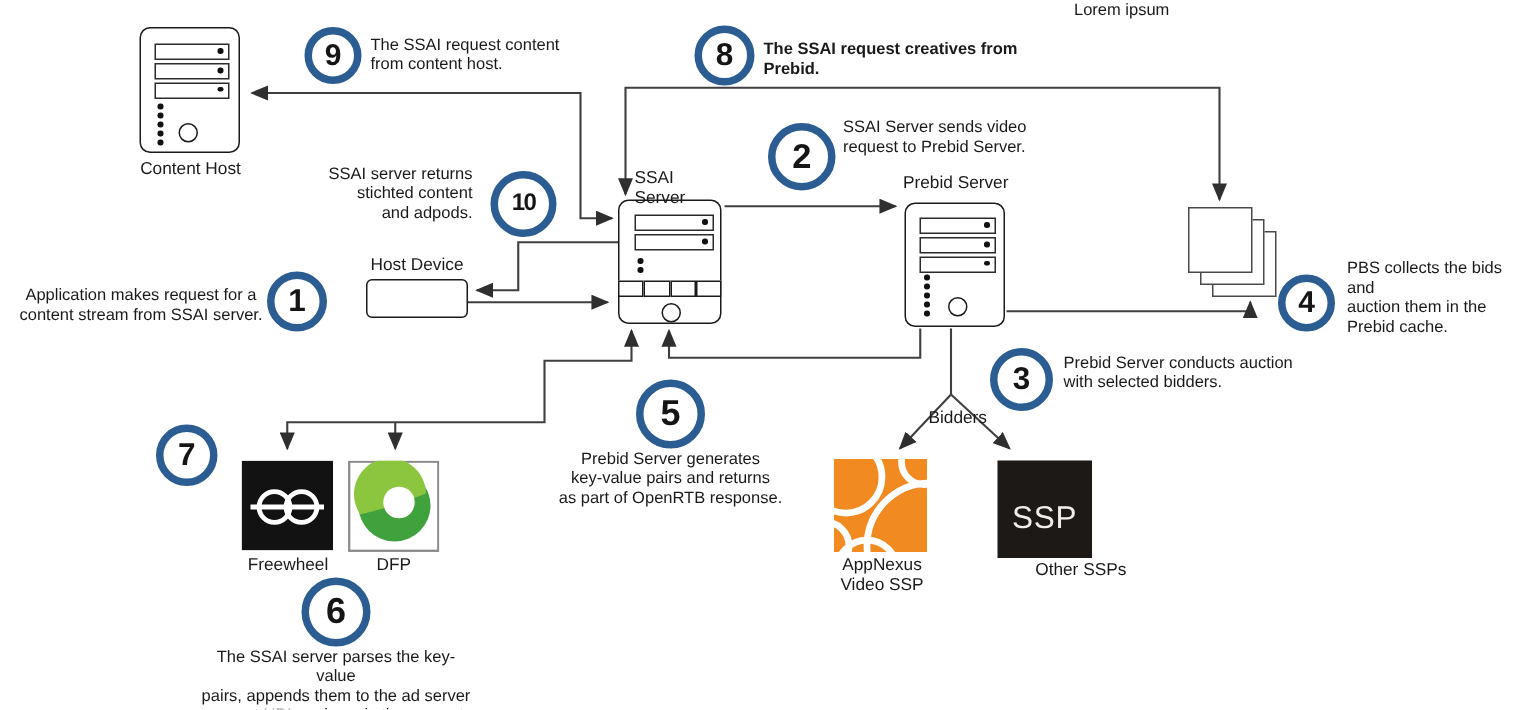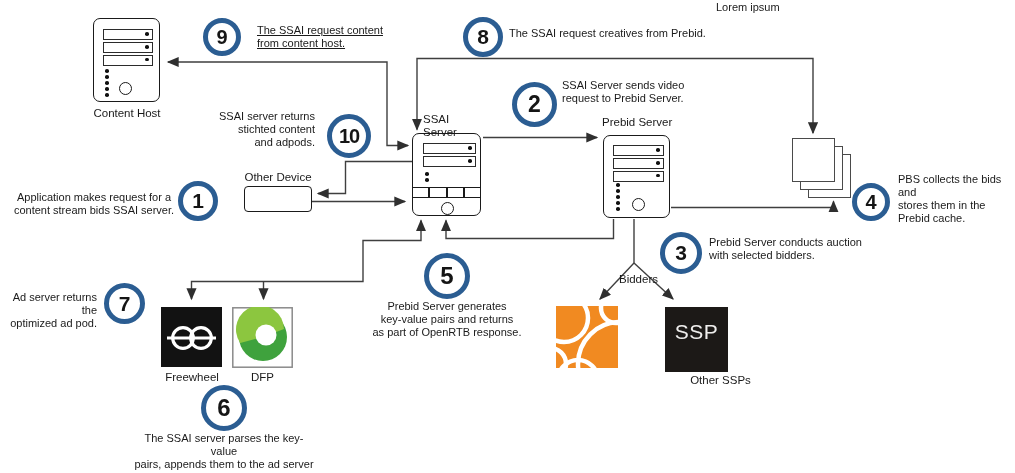--- a/index.html
+++ b/index.html
@@ -16,39 +16,39 @@
          color:#151515;box-sizing:border-box;font-size:21px;}
   .c1{left:178px;top:181px;width:40px;height:40px;}
   .c2{left:512px;top:82px;width:45px;height:45px;font-size:23px;}
   .c3{left:660px;top:232px;width:42px;height:42px;}
   .c4{left:852px;top:183px;width:38px;height:38px;font-size:20px;}
   .c5{left:424px;top:253px;width:46px;height:46px;font-size:24px;}
   .c6{left:201px;top:385px;width:46px;height:46px;font-size:24px;}
   .c7{left:104px;top:283px;width:41px;height:41px;}
   .c8{left:463px;top:17px;width:40px;height:40px;}
   .c9{left:203px;top:18px;width:38px;height:38px;font-size:20px;}
-  .c10{left:327px;top:114px;width:44px;height:44px;font-size:20px;letter-spacing:-1px;}
+  .c10{left:327px;top:114px;width:44px;height:44px;font-size:16px;letter-spacing:-1px;}
 
   
   .srv{position:absolute;background:#fff;border:1.6px solid #1a1a1a;border-radius:7px;box-sizing:border-box;}
   .bars{position:absolute;}
   .bar{position:relative;border:1.2px solid #2b2b2b;height:9px;margin-bottom:1.8px;background:#fff;}
   .bar::after{content:"";position:absolute;right:3px;top:2.2px;width:3.6px;height:3.6px;background:#111;border-radius:50%;}
   .dots{position:absolute;}
   .dots i{display:block;width:3.6px;height:3.6px;background:#111;border-radius:50%;margin-bottom:2.4px;}
   .pwr{position:absolute;width:13px;height:13px;border:1.4px solid #1a1a1a;border-radius:50%;box-sizing:border-box;background:#fff;}
   .slotrow{position:absolute;left:-1px;right:-1px;height:11px;display:flex;}
   .slotrow b{flex:1;border:1.3px solid #1a1a1a;background:#fff;}
   .device{position:absolute;background:#fff;border:1.6px solid #1a1a1a;border-radius:4px;box-sizing:border-box;}
 
   
   .cache-sq{position:absolute;width:43px;height:44px;background:#fff;border:1.6px solid #4a4a4a;box-sizing:border-box;}
 
   
-  .logo{position:absolute;overflow:hidden;}
+  .logo{position:absolute;overflow:hidden;align-items:center;}
   .ssp-logo{background:#1c1917;display:flex;justify-content:center;}
   .ssp-logo span{color:#efeeed;font-size:21px;letter-spacing:0.5px;margin-top:13px;}
 </style>
 </head>
 <body>
 
 <div class="diagram">
 
   <svg class="wires" width="1015" height="473" viewBox="0 0 1015 473">
     <defs>
@@ -119,21 +119,21 @@
         <i></i>
         <i></i>
         <i></i>
         <i></i>
       </div>
     <div class="pwr" style="left:28px;top:62px;"></div>
   </div>
   <div class="lbl" style="left:602px;top:116px;width:72px;">Prebid Server</div>
 
   <div class="device" style="left:244px;top:186px;width:68px;height:26px;"></div>
-  <div class="lbl ctr" style="left:240px;top:171px;width:76px;">Other Device</div>
+  <div class="lbl ctr" style="left:240px;top:171px;width:76px;">Host Device</div>
 
   <div>
     <div class="cache-sq" style="left:808px;top:154px;"></div>
     <div class="cache-sq" style="left:800px;top:146px;"></div>
     <div class="cache-sq" style="left:792px;top:138px;"></div>
   </div>
 
   <div class="logo" style="left:161px;top:307px;width:61px;height:60px;">
     <svg width="61" height="60" viewBox="0 0 61 60">
       <rect x="0" y="0" width="61" height="60" fill="#121212"></rect>
@@ -159,20 +159,22 @@
       <rect x="0" y="0" width="62" height="62" fill="#f18a21"></rect>
       <g fill="none" stroke="#ffffff" stroke-width="4.5">
         <circle cx="8" cy="12" r="24"></circle>
         <circle cx="64" cy="58" r="42"></circle>
         <circle cx="60" cy="2" r="15"></circle>
         <circle cx="22" cy="74" r="20"></circle>
         <circle cx="-6" cy="58" r="16"></circle>
       </g>
     </svg>
   </div>
+  <div class="lbl ctr" style="left:548px;top:371px;width:80px;">AppNexus
+Video SSP</div>
 
   <div class="logo ssp-logo" style="left:665px;top:307px;width:63px;height:65px;">
     <span>SSP</span>
   </div>
   <div class="lbl ctr" style="left:660px;top:374px;width:73px;margin-left:24px;">Other SSPs</div>
 
   <div class="lbl" style="left:619px;top:273px;width:45px;">Bidders</div>
 
   <div class="txt" style="left:716px;top:1px;width:82px;">Lorem ipsum</div>
 
@@ -181,36 +183,34 @@
   <div class="badge c3">3</div>
   <div class="badge c4">4</div>
   <div class="badge c5">5</div>
   <div class="badge c6">6</div>
   <div class="badge c7">7</div>
   <div class="badge c8">8</div>
   <div class="badge c9">9</div>
   <div class="badge c10">10</div>
 
   <div class="txt ctr" style="left:8px;top:191px;width:172px;">Application makes request for a
-content stream bids SSAI server.</div>
+content stream from SSAI server.</div>
   <div class="txt" style="left:709px;top:236px;width:162px;">Prebid Server conducts auction
 with selected bidders.</div>
   <div class="txt" style="left:562px;top:79px;width:130px;">SSAI Server sends video
 request to Prebid Server.</div>
   <div class="txt" style="left:898px;top:173px;width:118px;">PBS collects the bids and
-stores them in the
+auction them in the
 Prebid cache.</div>
   <div class="txt ctr" style="left:370px;top:300px;width:154px;">Prebid Server generates
 key-value pairs and returns
 as part of OpenRTB response.</div>
   <div class="txt ctr" style="left:132px;top:432px;width:184px;">The SSAI server parses the key-value
 pairs, appends them to the ad server
 request URL and sends the request.</div>
-  <div class="txt rgt" style="left:0px;top:291px;width:97px;">Ad server returns the
-optimized ad pod.</div>
-  <div class="txt" style="left:509px;top:27px;width:200px;">The SSAI request creatives from Prebid.</div>
-  <div class="txt" style="left:257px;top:24px;width:130px;text-decoration:underline;">The SSAI request content
+  <div class="txt" style="left:509px;top:27px;width:200px;font-weight:bold;">The SSAI request creatives from Prebid.</div>
+  <div class="txt" style="left:247px;top:24px;width:130px;">The SSAI request content
 from content host.</div>
   <div class="txt rgt" style="left:212px;top:110px;width:103px;">SSAI server returns
 stichted content
 and adpods.</div>
 
 </div>
 
 </body></html>

